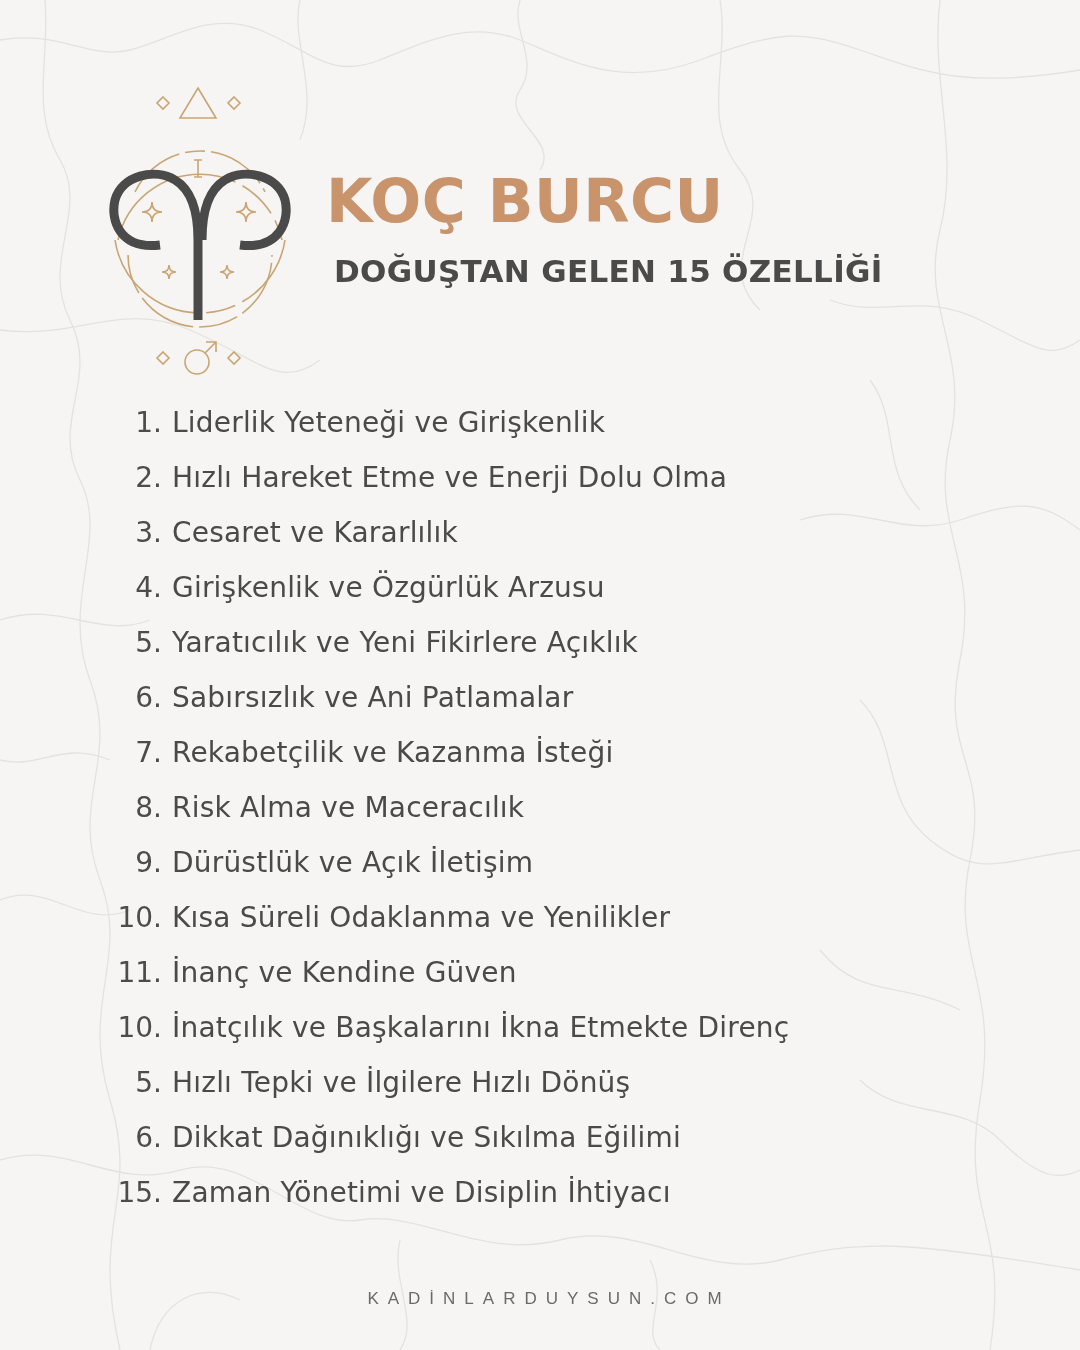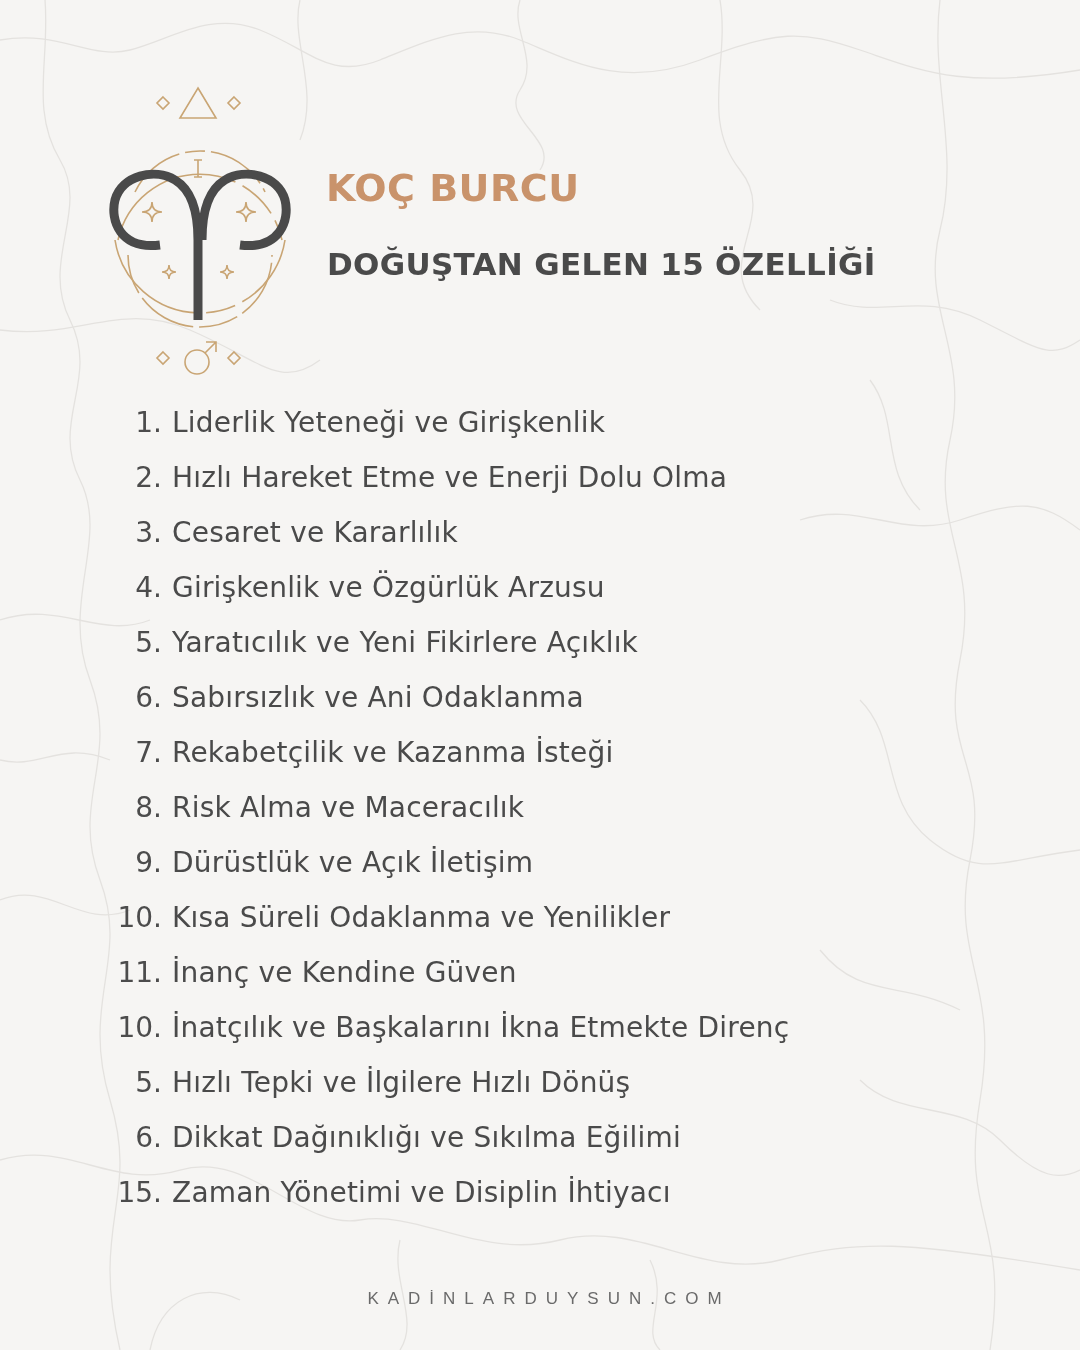--- a/index.html
+++ b/index.html
@@ -5,26 +5,26 @@
   html, body { margin:0; padding:0; }
   body {
     width:1080px; height:1350px; position:relative; overflow:hidden;
     background:#f6f5f3;
     font-family:"DejaVu Sans", sans-serif;
   }
   .texture { position:absolute; inset:0; pointer-events:none; }
   .emblem { position:absolute; left:100px; top:80px; width:200px; height:300px; }
   .title {
     position:absolute; left:326px; top:168px;
-    font-size:38px; font-weight:bold; letter-spacing:0.5px;
+    font-size:60px; font-weight:bold; letter-spacing:0.5px;
     color:#c9936b; margin:0; line-height:1.1;text-align:center;
   }
   .subtitle {
     position:absolute; left:327px; top:246px;
-    font-size:31px; font-weight:bold; color:#4a4a4a; margin:0; line-height:1.2;
+    font-size:31px; font-weight:bold; color:#4a4a4a; margin:7px; line-height:1.2;
     letter-spacing:0.3px;
   }
   .list { position:absolute; left:0; top:400px; margin:0; padding:0; list-style:none; }
   .item { position:relative; height:55px; display:block; }
   .num {
     position:absolute; right:calc(100% - 162px); left:auto;
     width:70px; text-align:right; top:6px;
     font-size:28px; color:#4c4c4c; left:92px;
   }
   .txt {
@@ -131,21 +131,21 @@
   <li class="item">
       <span class="num">4.</span>
       <span class="txt">Girişkenlik ve Özgürlük Arzusu</span>
     </li>
   <li class="item">
       <span class="num">5.</span>
       <span class="txt">Yaratıcılık ve Yeni Fikirlere Açıklık</span>
     </li>
   <li class="item">
       <span class="num">6.</span>
-      <span class="txt">Sabırsızlık ve Ani Odaklanma</span>
+      <span class="txt">Sabırsızlık ve Ani Patlamalar</span>
     </li>
   <li class="item">
       <span class="num">7.</span>
       <span class="txt">Rekabetçilik ve Kazanma İsteği</span>
     </li>
   <li class="item">
       <span class="num">8.</span>
       <span class="txt">Risk Alma ve Maceracılık</span>
     </li>
   <li class="item">

